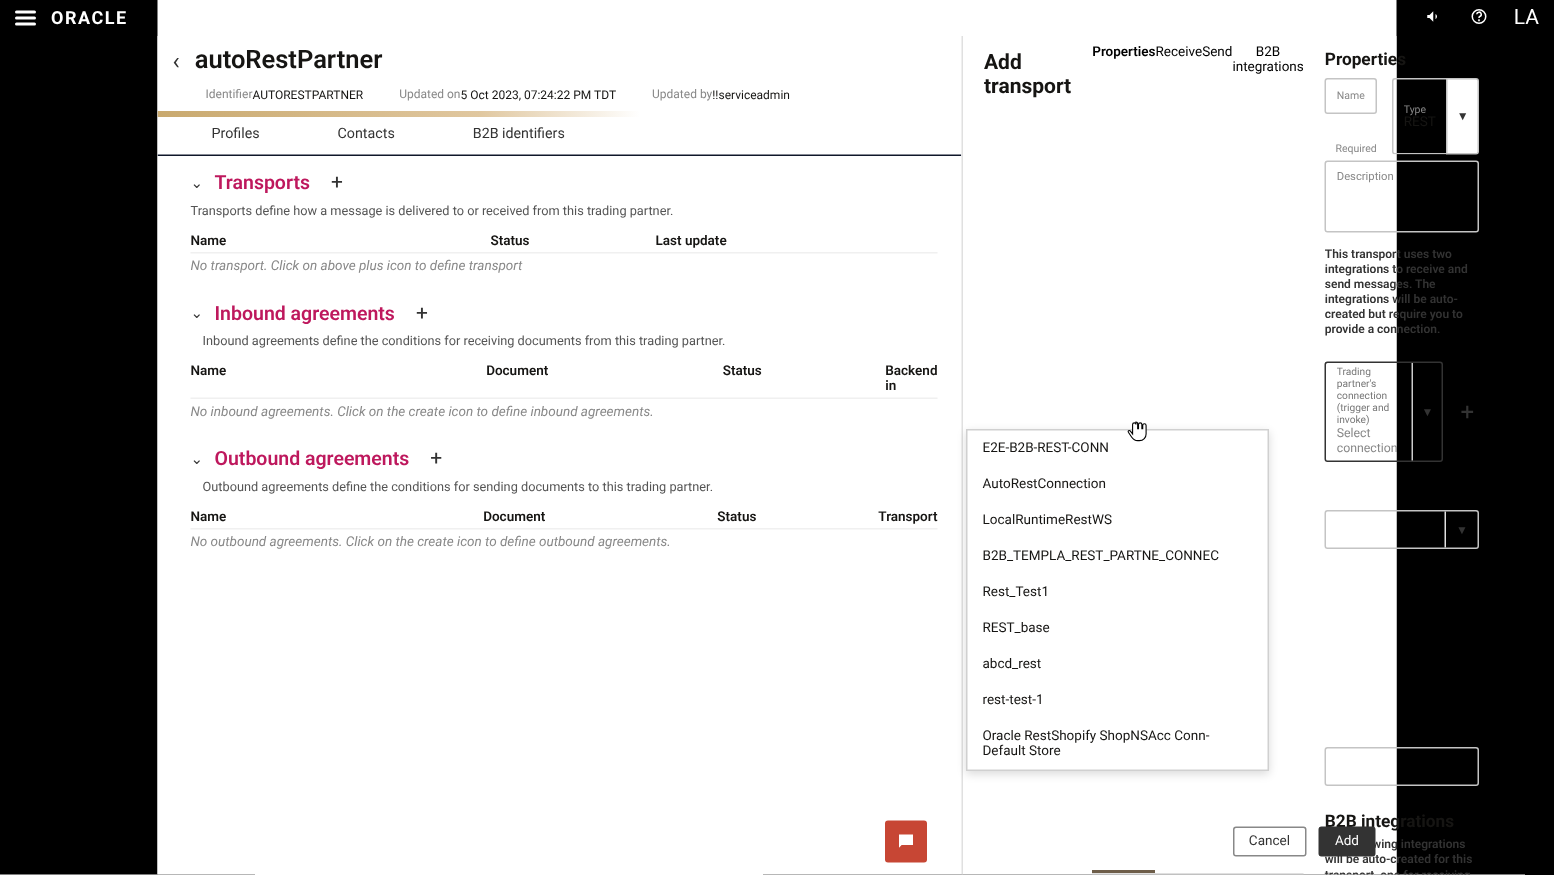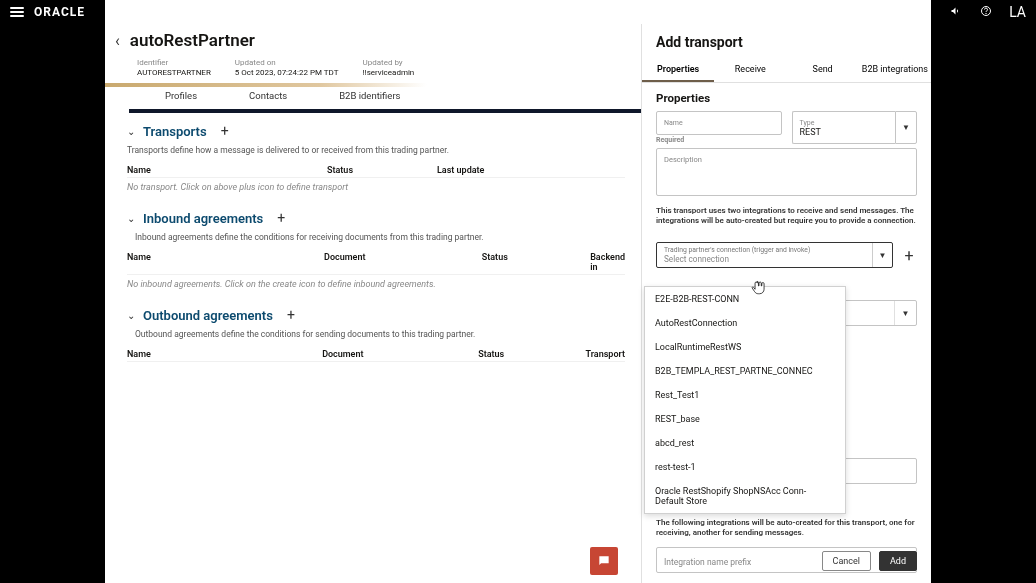--- a/index.html
+++ b/index.html
@@ -15,57 +15,57 @@
     .topbar-icon { width: 14px; height: 14px; display: inline-flex; align-items: center; justify-content: center; }
     
     .main-row { display: flex; height: calc(583px - 24px); position: absolute; top: 24px; left:0; width:826px;}
     .main-col { width: 536px; overflow: hidden; background: #fff; }
     
     .page-header { padding: 6px 18px 8px 10px; display: flex; align-items: center; gap: 10px; }
     .back-chevron { font-size: 16px; color: #333; }
     .page-title { font-size: 17px; font-weight: 600; color: #161513; }
     
     .meta-row { display: flex; gap: 24px; padding: 0 10px 4px 32px; font-size: 8px; color: #5f5f5f; }
-    .meta-block { display: flex; flex-direction: column; }
+    .meta-block { display: flex; }
     .meta-label { color: #888; font-size: 8px; }
     .meta-value { font-size: 8px; color: #161513; margin-top: 1px;}
     
     .thin-bar { height: 4px; background: linear-gradient(90deg, #c9a96e 0, #e0c79f 40%, #fff 60%); margin-top: 2px;}
     
-    .tabs-row { display: flex; border-bottom: 4px solid #0f172a; padding: 0 10px 0 30px; height: 26px; align-items:flex-end; gap: 40px; margin-left: 24px;}
+    .tabs-row { display: flex; border-bottom: 1px solid #0f172a; padding: 0 10px 0 30px; height: 26px; gap: 40px;}
     .tab { font-size: 9.5px; color: #333; padding: 6px 6px; border-bottom: 2px solid transparent; cursor: pointer; }
     .tab.active { border-bottom-color: #6e5e4a; font-weight: 600; }
     
     .section-block { padding: 10px 16px 8px 22px; }
     .section-hd { display: flex; align-items: center; gap: 6px; }
     .sec-caret { width: 10px; transform: rotate(0deg); color:#333; font-size:10px;}
-    .sec-title { font-size: 13px; font-weight: 600; color: #0c4a6e; }
+    .sec-title { font-size: 13px; font-weight: 600; color: #be185d; }
     .sec-plus { width: 16px; height: 16px; border-radius:2px; display:inline-flex; align-items:center; justify-content:center; color:#333; font-size:14px; margin-left:4px;}
     .sec-desc { font-size: 8.5px; color: #555; margin-top: 6px; }
     
     .grid-header { display: flex; margin-top: 10px; font-size: 9px; font-weight: 600; color: #161513; border-bottom: 1px solid #f0f0f0; padding-bottom: 2px;}
     .grid-header.th2 .c1{ width:200px;} .grid-header.th2 .c2{width:160px;} .grid-header.th2 .c3{width:110px;} .grid-header.th2 .c4{flex:1;}
     .grid-empty { font-size: 9px; color: #888; font-style: italic; margin-top: 4px; }
     
     
-    .right-panel { width: 290px; border-left: 1px solid #e0e0e0; background: #fff; display: flex; flex-direction: column; height: 100%; overflow: visible; position:relative;}
+    .right-panel { width: 290px; border-left: 1px solid #e0e0e0; background: #fff; display: flex; height: 100%; overflow: visible; position:relative;}
     .rp-title { font-size: 14px; font-weight: 700; padding: 10px 14px 8px; color: #161513; }
     .rp-tabs { display: flex; border-bottom: 1px solid #e0e0e0; font-size: 9px; }
     .rp-tab { flex: 1; text-align: center; padding: 6px 0; cursor: pointer; border-bottom: 2px solid transparent; }
     .rp-tab.active { border-bottom-color: #6e5e4a; font-weight: 600; }
     .rp-body { padding: 8px 14px 0; font-size: 9px; color:#161513; flex:1; overflow: visible;}
     .rp-sub { font-size: 11.5px; font-weight: 700; margin-bottom: 6px; }
     .form-row { display: flex; gap: 10px; margin-bottom: 4px;}
     .fieldbox { border: 1px solid #c4c4c4; border-radius: 2px; padding: 5px 7px 4px; display: flex; flex-direction: column; flex:1; min-height: 24px; justify-content:center;}
     .fieldbox .flabel { font-size: 7px; color: #888; line-height:1;}
     .fieldbox .fval { font-size: 9px; color: #161513; }
     .select-split { display:flex; flex:1;}
     .select-split .fieldbox{ border-right:none; border-radius: 2px 0 0 2px;}
     .select-arrow { width: 22px; border:1px solid #c4c4c4; border-radius: 0 2px 2px 0; display:flex; align-items:center; justify-content:center; color:#333; font-size:8px; background:#fff;}
-    .req { font-size:7px; color:#888; margin-top:1px;font-weight:bold;}
+    .req { font-size:7px; color:#888; text-align:right; margin-top:19px;}
     .descbox{ border:1px solid #c4c4c4; border-radius:2px; height:48px; padding:5px 7px; margin-bottom:10px;}
     .descbox .flabel{font-size:7.5px; color:#888;}
     .hint { font-size: 8px; color: #333; font-weight:600; line-height:1.25; margin-bottom:16px;}
     
     .combo-row{ display:flex; align-items:center; gap:8px;}
     .combo { display:flex; flex:1; border:1.5px solid #333; border-radius:2px;}
     .combo .fieldbox{ border:none; flex:1; padding:2px 7px 3px;}
     .combo .flabel-sm{ font-size:6.8px; color:#777; }
     .combo .fval-sm{ font-size:8.2px; color:#888;}
     .combo-arrow{ width:20px; display:flex; align-items:center; justify-content:center; color:#333; font-size:8px; border-left:1px solid #ccc;}
@@ -192,20 +192,21 @@
         <span class="sec-title">Outbound agreements</span>
         <span class="sec-plus">+</span>
       </div>
       <div class="sec-desc" style="padding-left:8px;">Outbound agreements define the conditions for sending documents to this trading partner.</div>
       <div class="grid-header th2">
         <div class="c1">Name</div>
         <div class="c2">Document</div>
         <div class="c3">Status</div>
         <div class="c4">Transport</div>
       </div>
+      <div class="grid-empty">No outbound agreements. Click on the create icon to define outbound agreements.</div>
     </div>
 
     <div class="chat-fab">
       <svg viewBox="0 0 24 24">
             <path d="M4 4h16v12H7l-3 3V4z"></path>
           </svg>
     </div>
   </div>
 
   <div class="right-panel">

